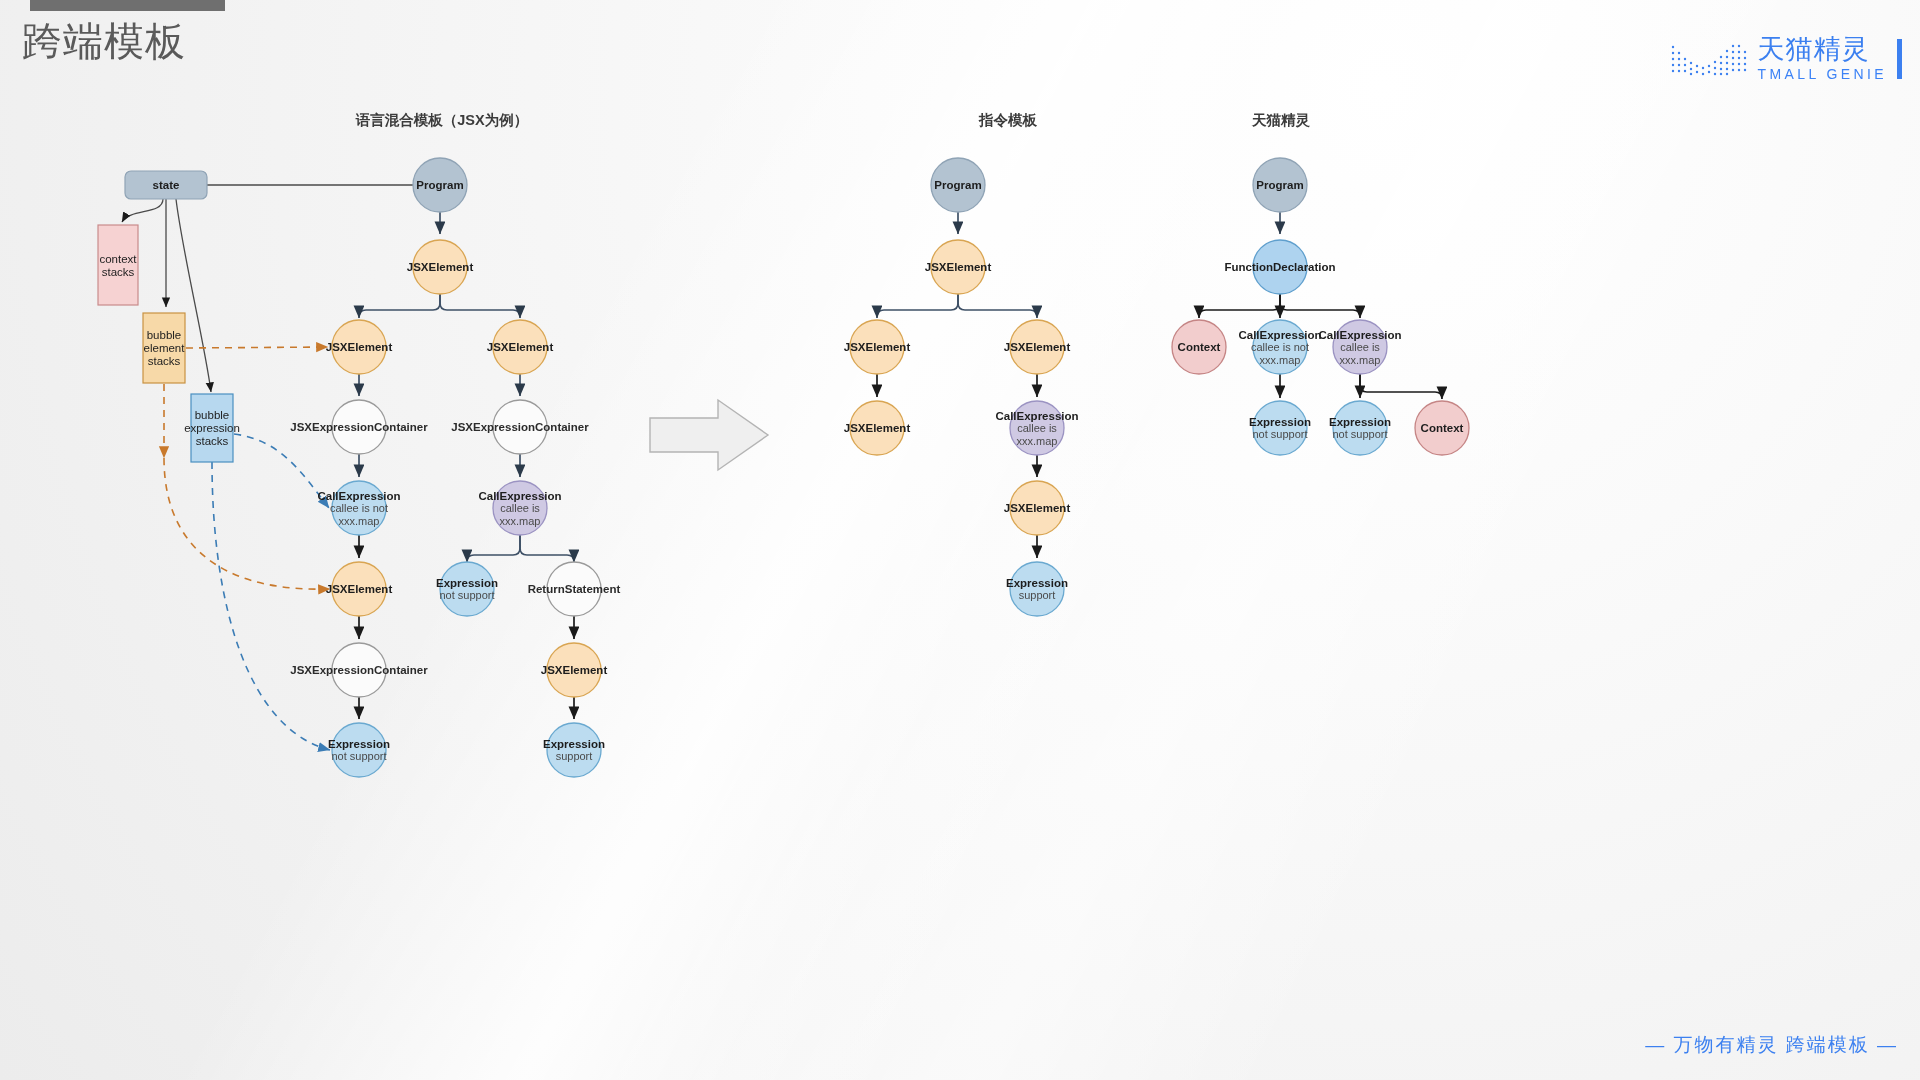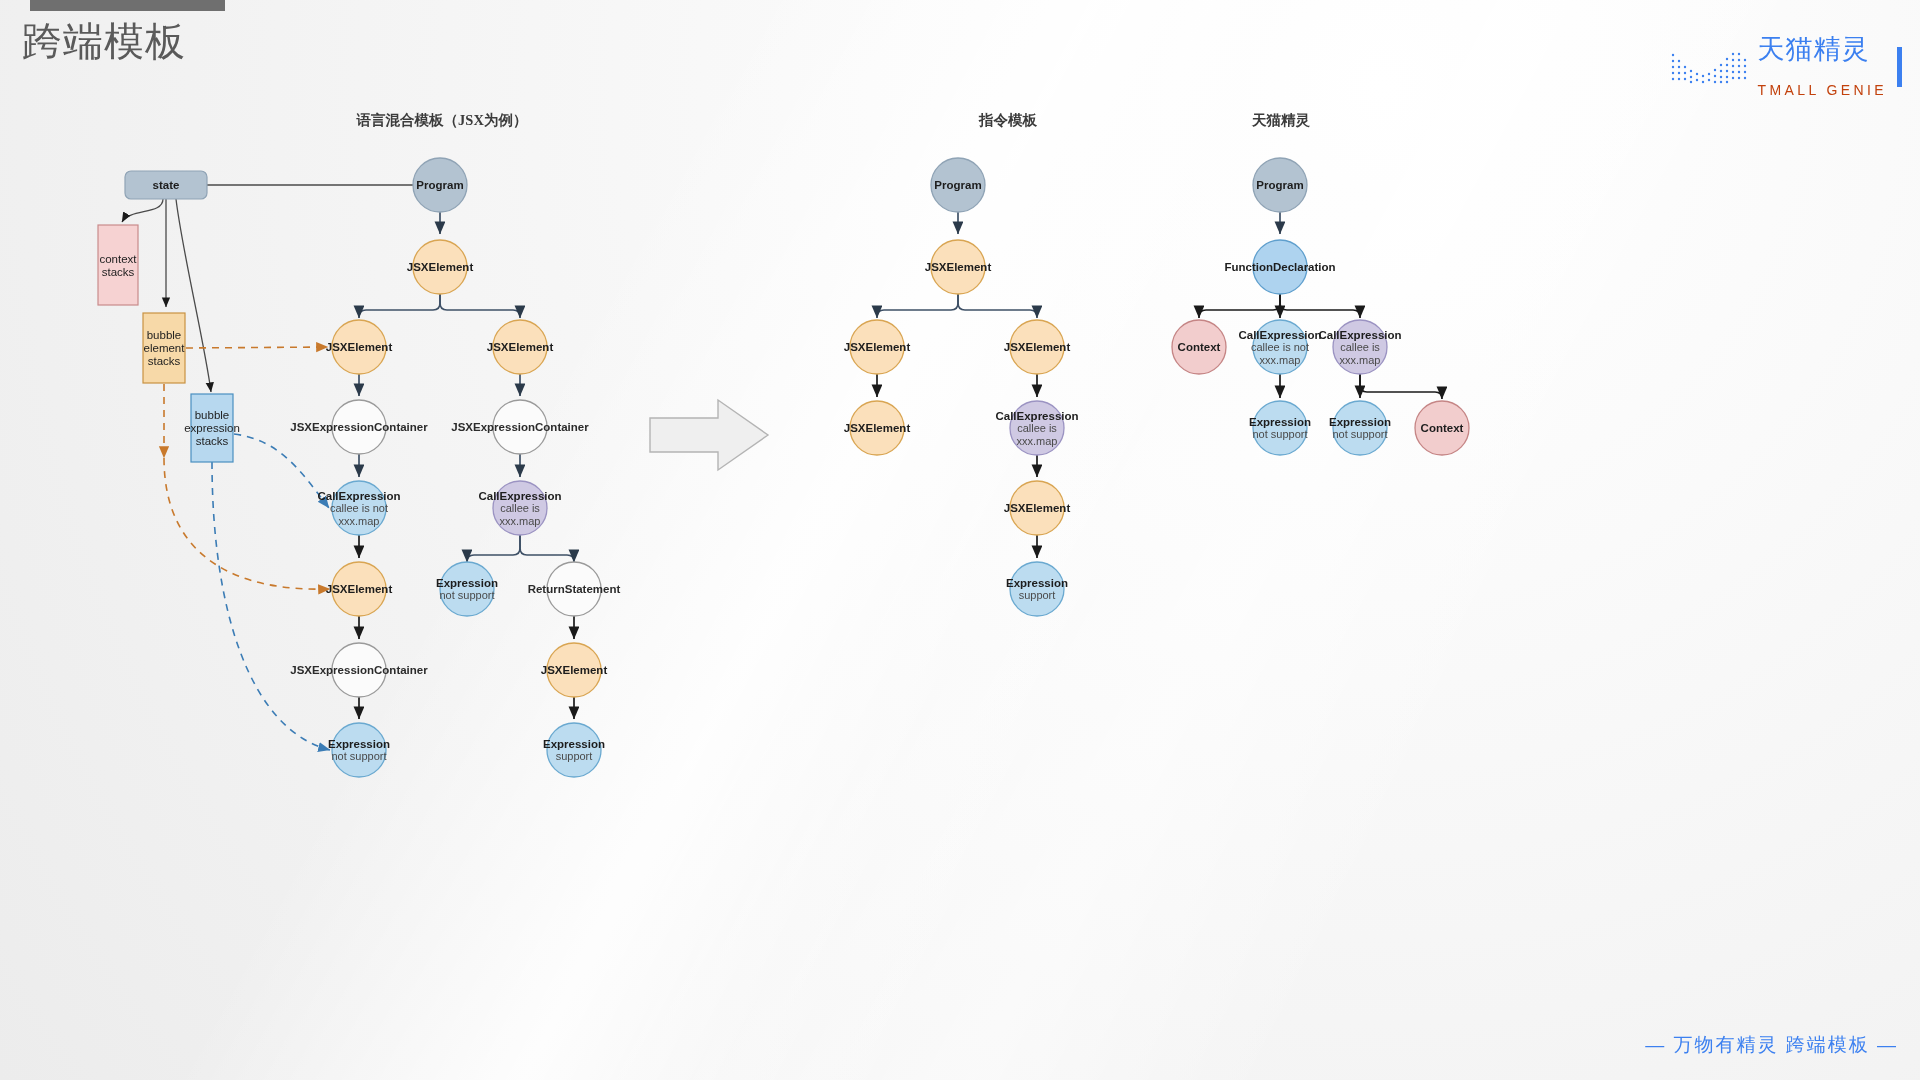--- a/index.html
+++ b/index.html
@@ -10,21 +10,21 @@
       linear-gradient(118deg, rgba(255,255,255,0) 0%, rgba(255,255,255,0) 30%, rgba(255,255,255,.85) 44%, rgba(255,255,255,.25) 52%, rgba(255,255,255,0) 60%),
       linear-gradient(118deg, rgba(255,255,255,0) 40%, rgba(255,255,255,.55) 62%, rgba(255,255,255,0) 74%),
       radial-gradient(circle at 72% 8%, #ffffff 0%, #fafafa 30%, #f2f2f2 70%, #ececec 100%);
   }
   .title-bar{position:absolute;left:30px;top:0;width:195px;height:11px;background:#6f6f6f;}
   .page-title{position:absolute;left:22px;top:14px;font-size:40px;color:#5a5a5a;letter-spacing:1px;}
   .logo{position:absolute;right:18px;top:36px;display:flex;align-items:center;}
   .logo-dots{width:78px;height:34px;margin-right:10px;}
   .logo-txt{display:flex;flex-direction:column;line-height:1;}
   .logo-cn{font-size:27px;color:#3c80f0;letter-spacing:1px;font-weight:400;}
-  .logo-en{font-size:14px;color:#c2410c;letter-spacing:3.4px;margin-top:20px;}
+  .logo-en{font-size:14px;color:#3b82f6;letter-spacing:3.4px;margin-top:4px;}
   .logo-bar{width:5px;height:40px;background:#3c80f0;margin-left:10px;}
   .col-head{position:absolute;font-size:14.5px;color:#3b3b3b;font-weight:600;white-space:nowrap;transform:translateX(-50%);}
   .footer{position:absolute;right:22px;bottom:22px;font-size:19px;color:#3c80f0;letter-spacing:2px;}
   svg.board{position:absolute;left:0;top:0;width:1920px;height:1080px;}
   .nlabel{font-family:"Liberation Sans",sans-serif;text-anchor:middle;}
   .blabel{font-family:"Liberation Sans",sans-serif;text-anchor:middle;font-size:11.5px;fill:#1d1d1d;}
   .blabel.bold{font-weight:700;}
   .outside{font-size:11.5px;font-weight:700;fill:#2b2b2b;text-anchor:middle;font-family:"Liberation Sans",sans-serif;}
 </style>
 </head>
@@ -85,21 +85,21 @@
         <circle cx="75" cy="28" r="1.2"></circle>
     </g>
   </svg>
   <div class="logo-txt">
     <div class="logo-cn">天猫精灵</div>
     <div class="logo-en">TMALL GENIE</div>
   </div>
   <div class="logo-bar"></div>
 </div>
 
-<div class="col-head" id="head-0" style="left:442px;top:111px;font-family:Liberation Serif, serif;">语言混合模板（JSX为例）</div>
+<div class="col-head" id="head-0" style="left:442px;top:111px;">语言混合模板（JSX为例）</div>
 <div class="col-head" id="head-1" style="left:1008px;top:111px;">指令模板</div>
 <div class="col-head" id="head-2" style="left:1281px;top:111px;">天猫精灵</div>
 
 <svg class="board">
   <defs>
     <marker id="ah-dark" markerWidth="9" markerHeight="9" refX="7.4" refY="3.2" orient="auto">
       <path d="M0,0 L7.6,3.2 L0,6.4 z" fill="#2b3a4a"></path>
     </marker>
     <marker id="ah-black" markerWidth="9" markerHeight="9" refX="7.4" refY="3.2" orient="auto">
       <path d="M0,0 L7.6,3.2 L0,6.4 z" fill="#1a1a1a"></path>

